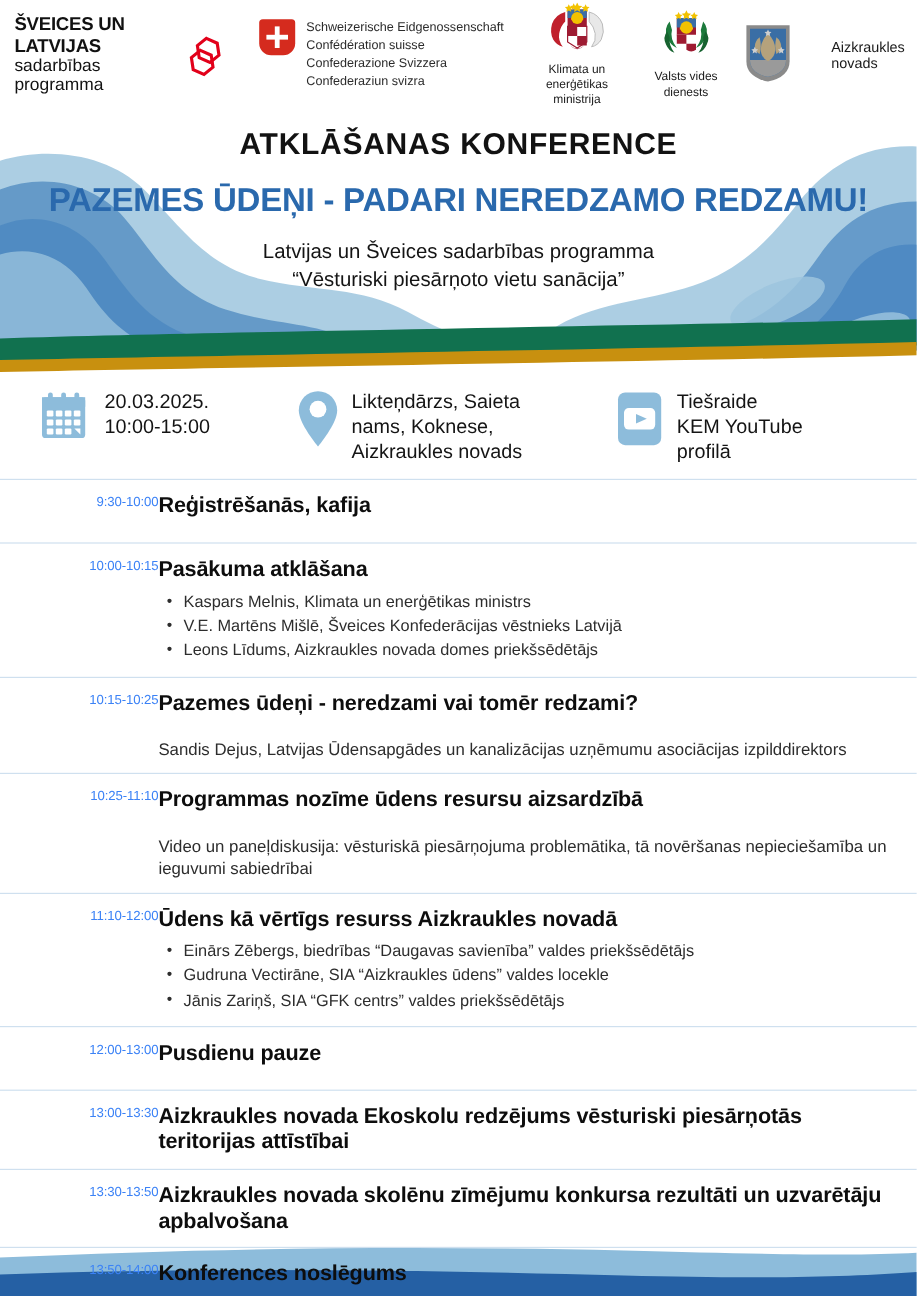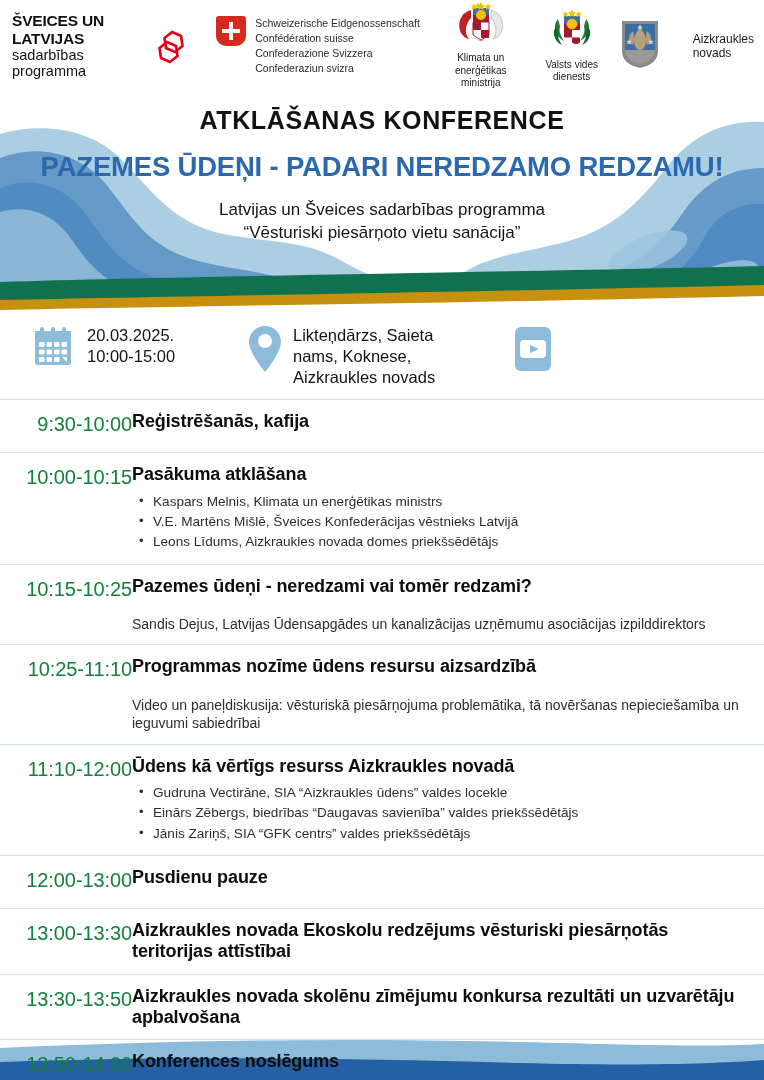--- a/index.html
+++ b/index.html
@@ -150,22 +150,22 @@
     display: flex;
     align-items: flex-start;
     border-bottom: 1.5px solid #cfe0ef;
     padding: 11px 16px 11px 0;
     min-height: 30px;
   }
   .row:last-child { border-bottom: none; }
   .row .time {
     flex: 0 0 132px;
     text-align: right;
-    font-size: 20px;
-    color: #15803d;
+    font-size: 11px;
+    color: #3b82f6;
     letter-spacing: -0.1px;
     padding-top: 2px;
   }
   .row .body { flex: 1 1 auto; }
   .row .title {
     font-size: 18px;
     font-weight: bold;
     color: #0d0d0d;
     line-height: 1.18;
     letter-spacing: -0.1px;
@@ -382,20 +382,25 @@
   </div>
 
   <div class="info-item stream">
     <span class="info-icon">
       <svg width="40" height="50" viewBox="0 0 40 50">
         <rect x="2" y="3" width="36" height="44" rx="6" fill="#8dbcdb"></rect>
         <rect x="7" y="16" width="26" height="18" rx="4" fill="#ffffff"></rect>
         <path d="M17 21 l9 4 l-9 4 z" fill="#8dbcdb"></path>
       </svg>
     </span>
+    <div class="info-text">
+      <div>Tiešraide</div>
+      <div>KEM YouTube</div>
+      <div>profilā</div>
+    </div>
   </div>
 </div>
 
 <div class="schedule">
 
   <div class="row">
     <div class="time">9:30-10:00</div>
     <div class="body">
       <div class="title">Reģistrēšanās, kafija</div>
     </div>
@@ -427,22 +432,22 @@
       <div class="title">Programmas nozīme ūdens resursu aizsardzībā</div>
       <div class="desc">Video un paneļdiskusija: vēsturiskā piesārņojuma problemātika, tā novēršanas nepieciešamība un ieguvumi sabiedrībai</div>
     </div>
   </div>
 
   <div class="row">
     <div class="time">11:10-12:00</div>
     <div class="body">
       <div class="title">Ūdens kā vērtīgs resurss Aizkraukles novadā</div>
       <ul>
+        <li>Einārs Zēbergs, biedrības “Daugavas savienība” valdes priekšsēdētājs</li>
         <li>Gudruna Vectirāne, SIA “Aizkraukles ūdens” valdes locekle</li>
-        <li>Einārs Zēbergs, biedrības “Daugavas savienība” valdes priekšsēdētājs</li>
         <li>Jānis Zariņš, SIA “GFK centrs” valdes priekšsēdētājs</li>
       </ul>
     </div>
   </div>
 
   <div class="row">
     <div class="time">12:00-13:00</div>
     <div class="body">
       <div class="title">Pusdienu pauze</div>
     </div>

